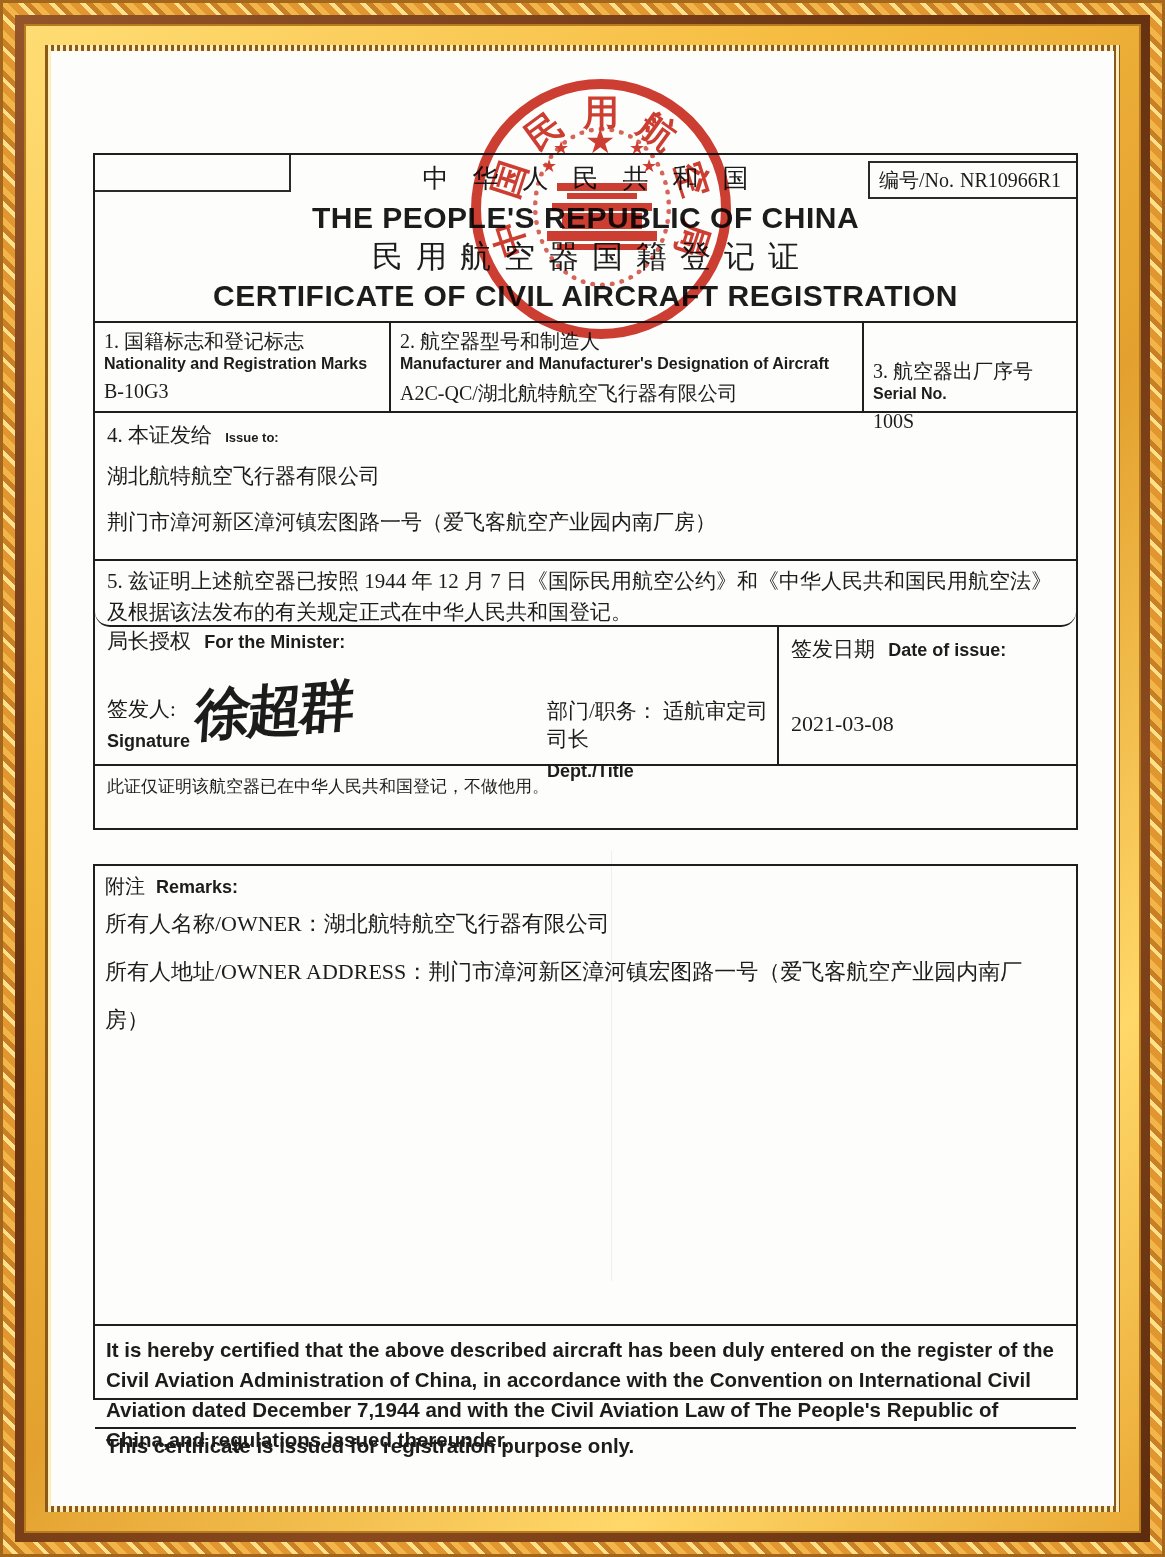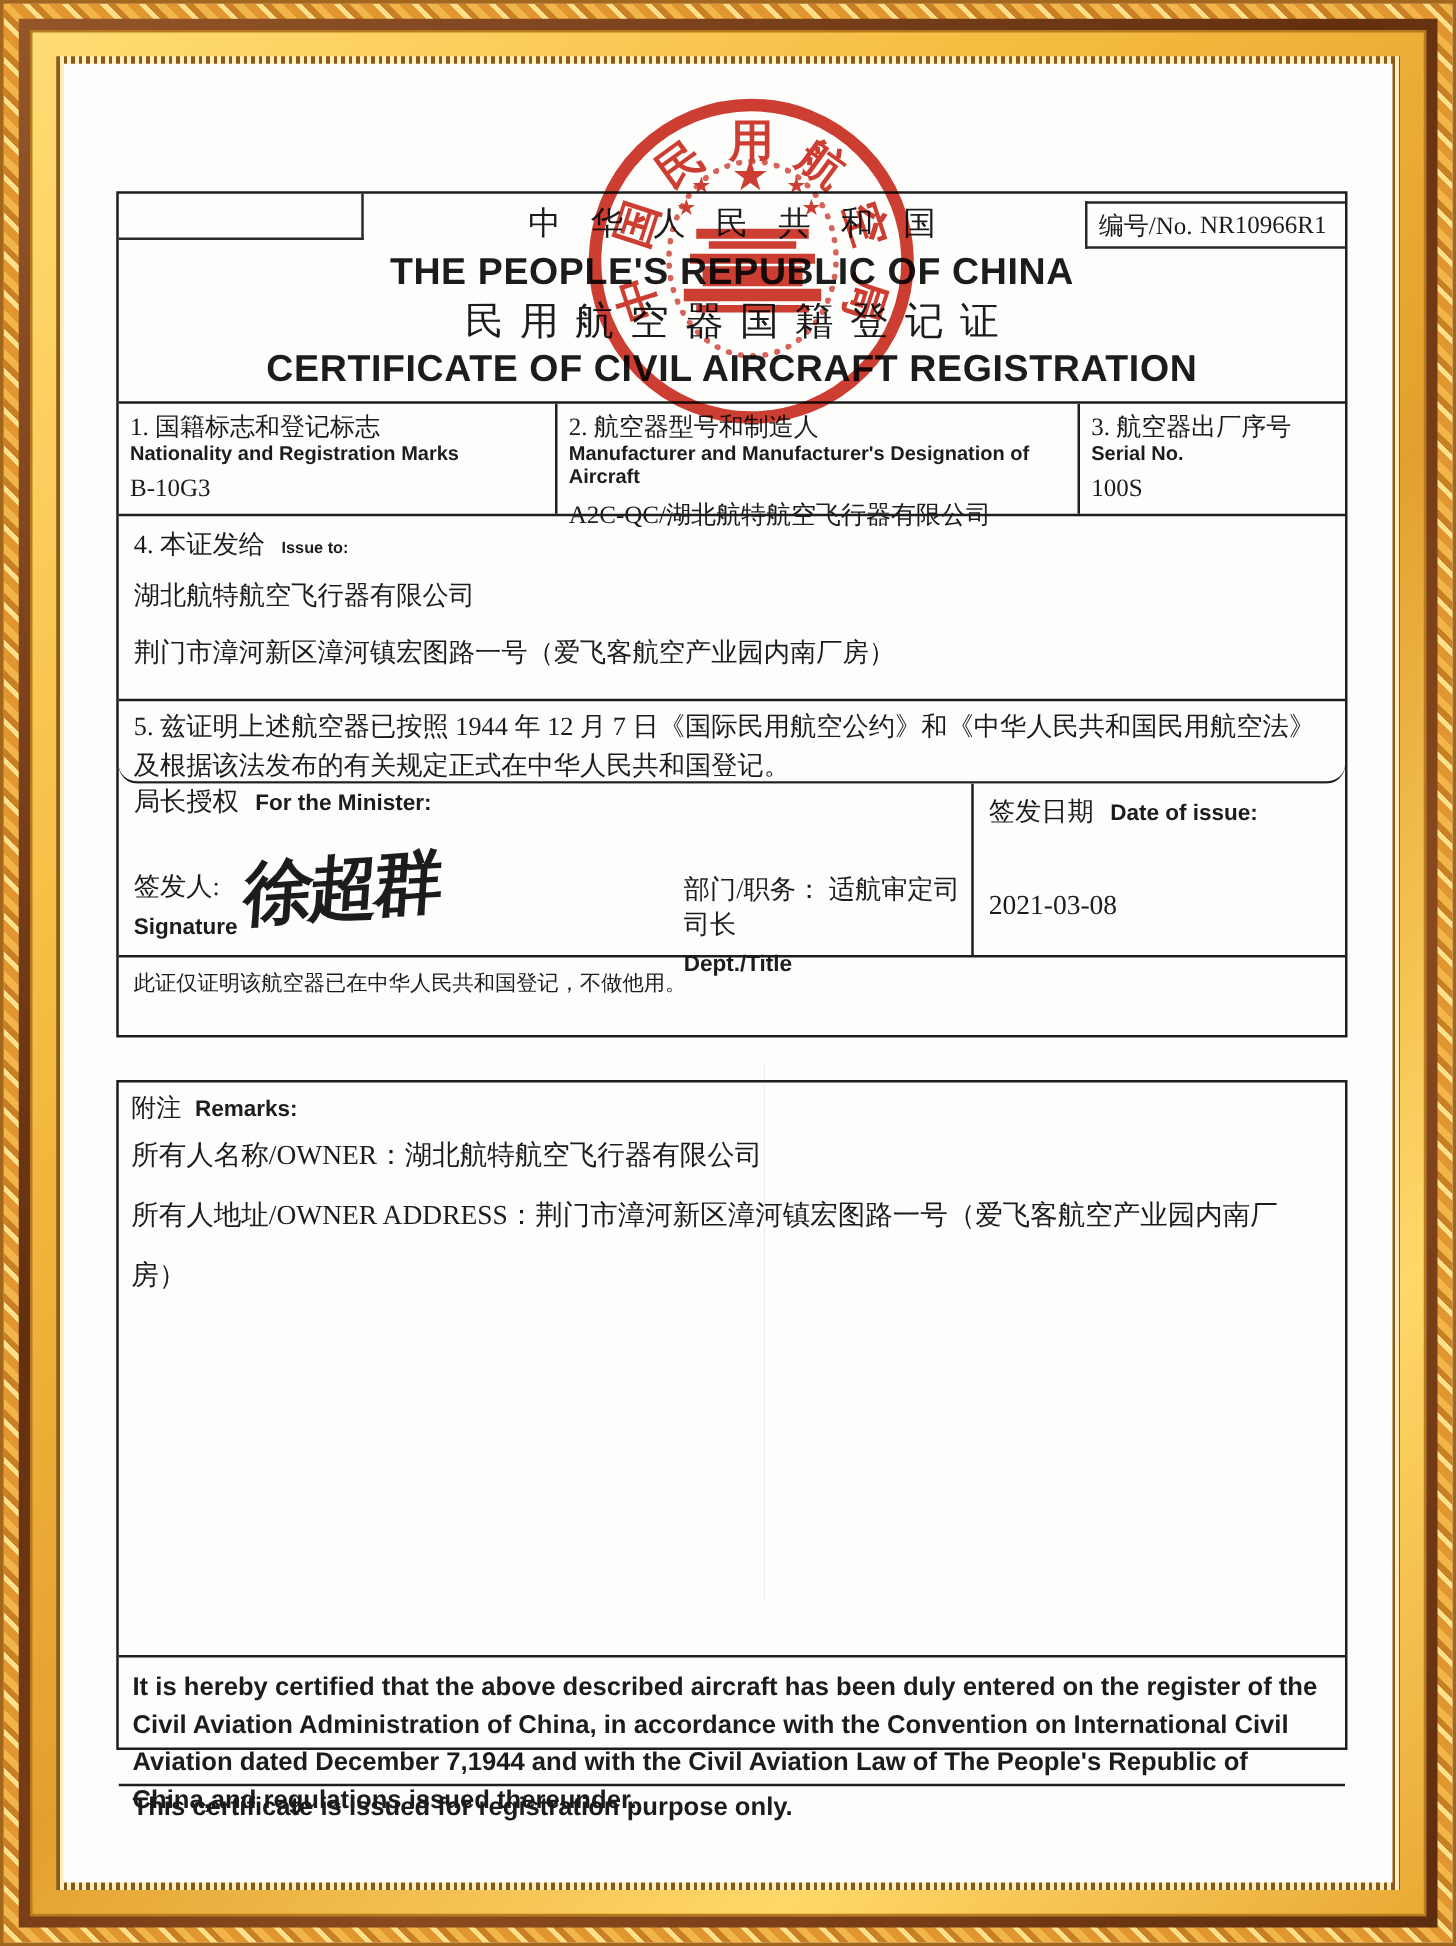--- a/index.html
+++ b/index.html
@@ -30,23 +30,23 @@
           border:2px solid #2a2a2a;border-right:none;box-sizing:border-box;
           display:flex;align-items:center;padding-left:9px;font-size:20px;gap:6px;}
   .titles{position:absolute;left:0;right:0;top:6px;text-align:center;}
   .t-cn1{font-size:26px;letter-spacing:24px;text-indent:24px;}
   .t-en1{font-size:30px;letter-spacing:.5px;margin-top:5px;font-family:"Liberation Sans","DejaVu Sans",sans-serif;font-weight:bold;}
   .t-cn2{font-size:31px;letter-spacing:13px;text-indent:13px;margin-top:1px;}
   .t-en2{font-size:30px;letter-spacing:.5px;margin-top:1px;font-family:"Liberation Sans","DejaVu Sans",sans-serif;font-weight:bold;}
 
   .row1{display:flex;height:90px;border-bottom:2px solid #1e1e1e;box-sizing:border-box;}
   .row1 .cell{padding:5px 9px;box-sizing:border-box;}
-  .c1{width:351px;border-right:2px solid #1e1e1e;}
+  .c1{width:296px;border-right:2px solid #1e1e1e;}
   .c2{flex:1;border-right:2px solid #1e1e1e;}
-  .c3{width:212px;}
+  .c3{width:212px;margin-top:30px;}
   .f-cn{font-size:20px;}
   .f-en{font-size:16px;line-height:18px;font-family:"Liberation Sans","DejaVu Sans",sans-serif;font-weight:bold;}
   .f-val{font-size:20px;margin-top:7px;}
 
   .row-issue{height:148px;border-bottom:2px solid #1e1e1e;box-sizing:border-box;padding:8px 12px;}
   .issue-line{font-size:21px;}
   .issue-line .en-b{font-size:13px;margin-left:8px;}
   .issue-body{font-size:21px;line-height:46px;margin-top:4px;}
 
   .row-statement{height:66px;border-bottom:2px solid #1e1e1e;box-sizing:border-box;

